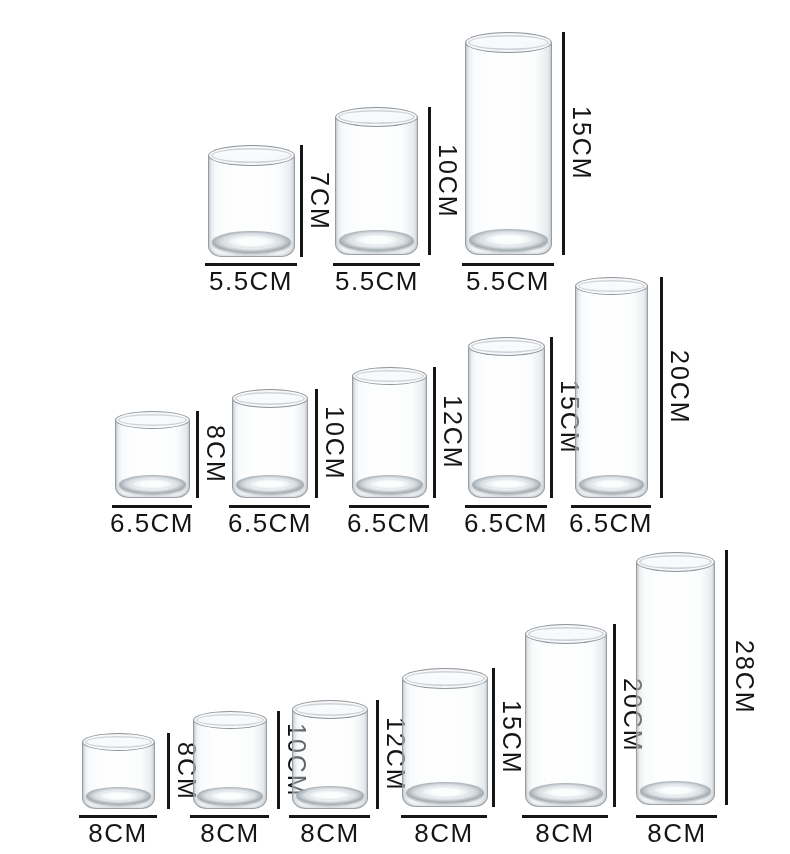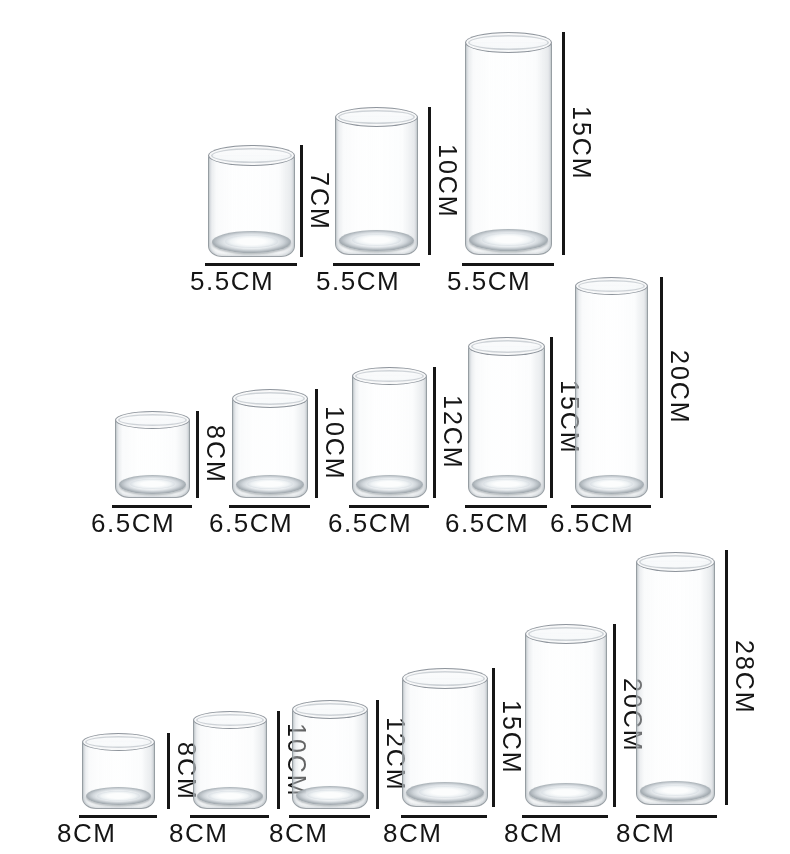--- a/index.html
+++ b/index.html
@@ -41,21 +41,21 @@
   
   .vline{position:absolute;width:3px;background:#161616;}
   .dline{position:absolute;height:3px;background:#161616;}
   .vlabel{
     position:absolute;width:32px;
     writing-mode:vertical-rl;text-orientation:mixed;
     display:flex;align-items:center;justify-content:center;
     font-size:25px;letter-spacing:2px;white-space:nowrap;color:#151515;
   }
   .dlabel{
-    position:absolute;width:122px;
+    position:absolute;width:122px;text-align:center;
     font-size:26px;letter-spacing:1.5px;white-space:nowrap;color:#151515;
   }
 </style>
 </head>
 <body>
 
 <div class="canvas">
 
   <div class="unit">
     <div class="glass" style="left:208px;top:145px;width:87px;height:112px;--rim:19px;--base:22px;">

